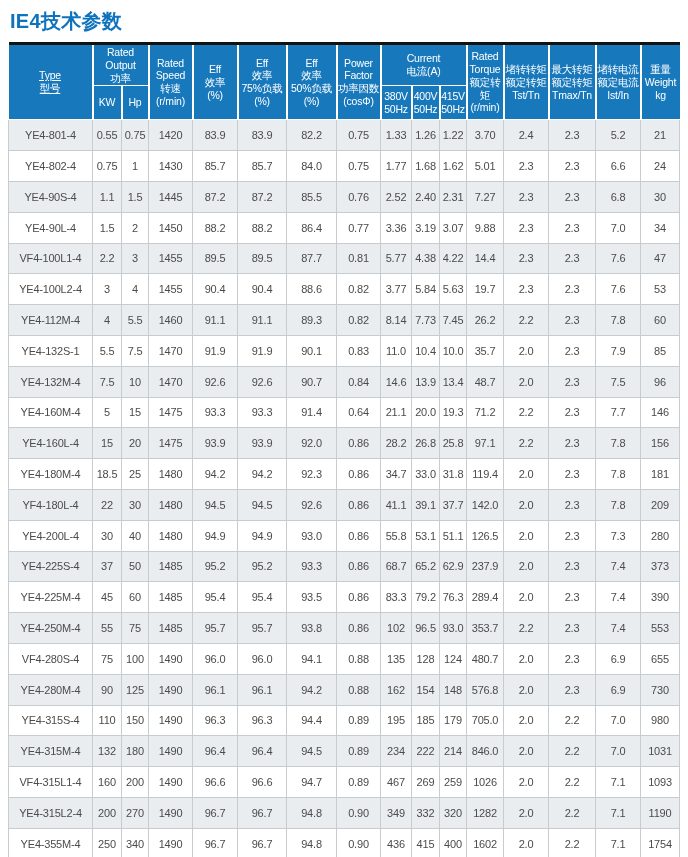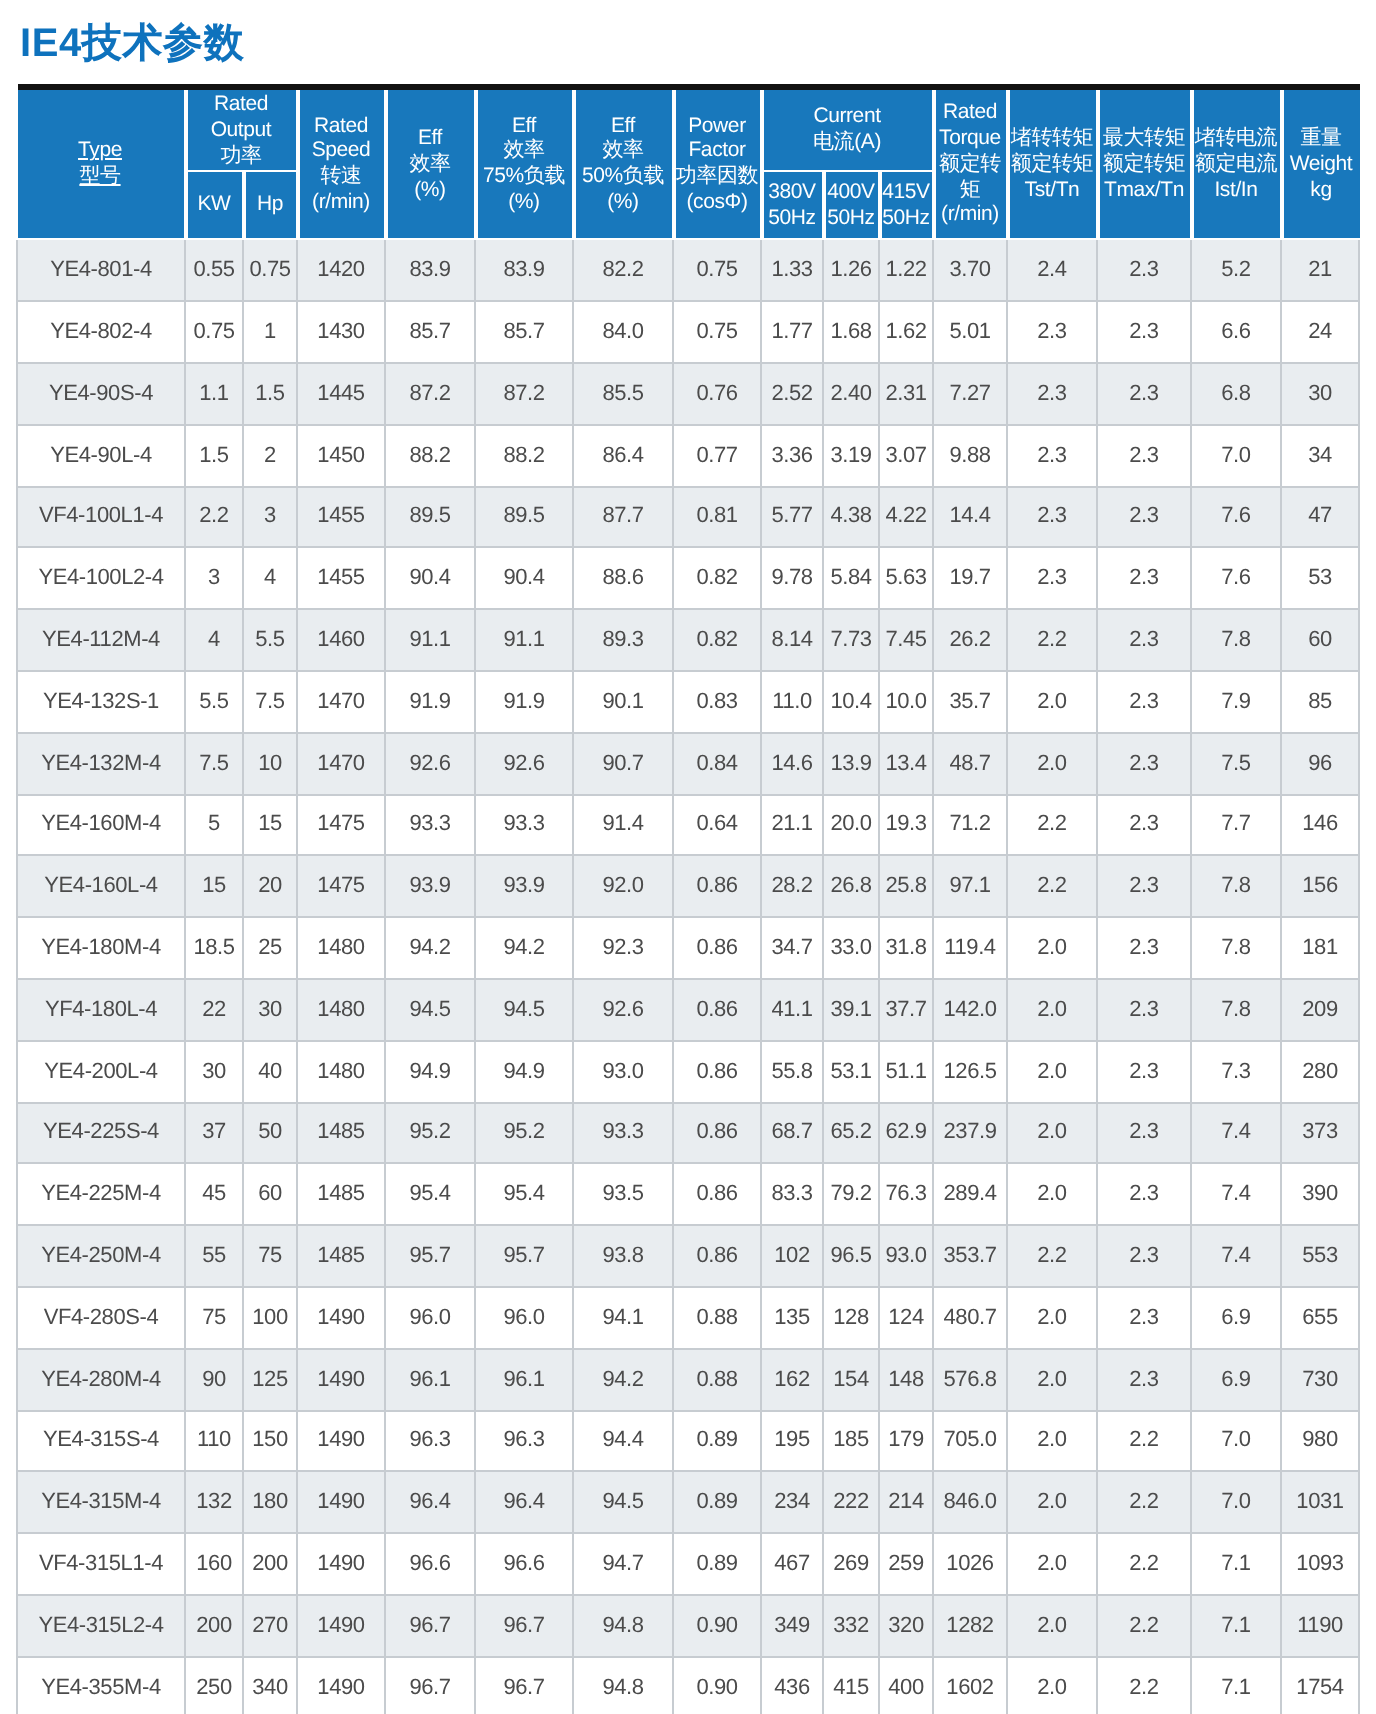--- a/index.html
+++ b/index.html
@@ -212,21 +212,21 @@
         </tr>
         <tr>
           <td>YE4-100L2-4</td>
           <td>3</td>
           <td>4</td>
           <td>1455</td>
           <td>90.4</td>
           <td>90.4</td>
           <td>88.6</td>
           <td>0.82</td>
-          <td>9.78</td>
+          <td>3.77</td>
           <td>5.84</td>
           <td>5.63</td>
           <td>19.7</td>
           <td>2.3</td>
           <td>2.3</td>
           <td>7.6</td>
           <td>53</td>
         </tr>
         <tr>
           <td>YE4-112M-4</td>

